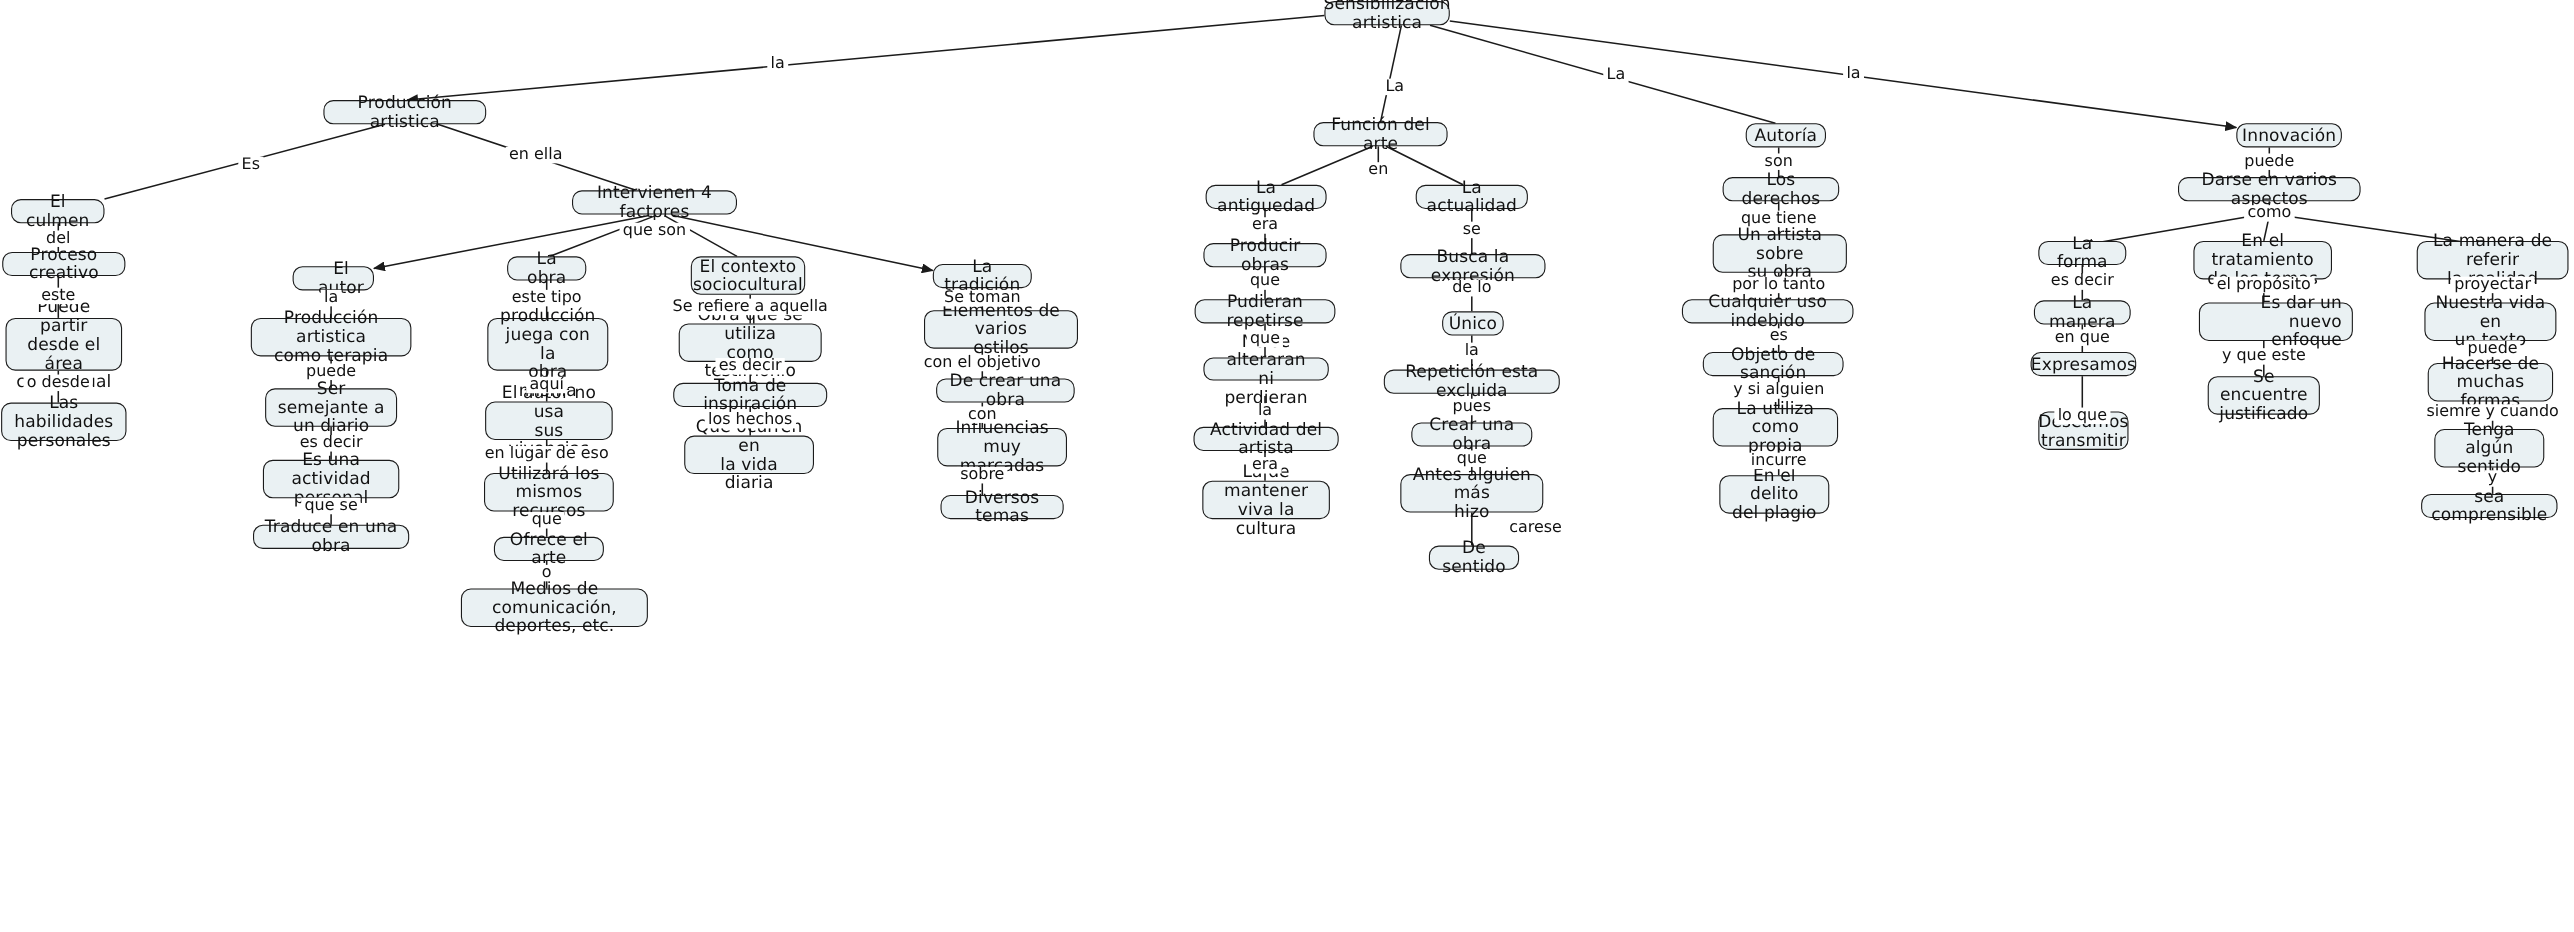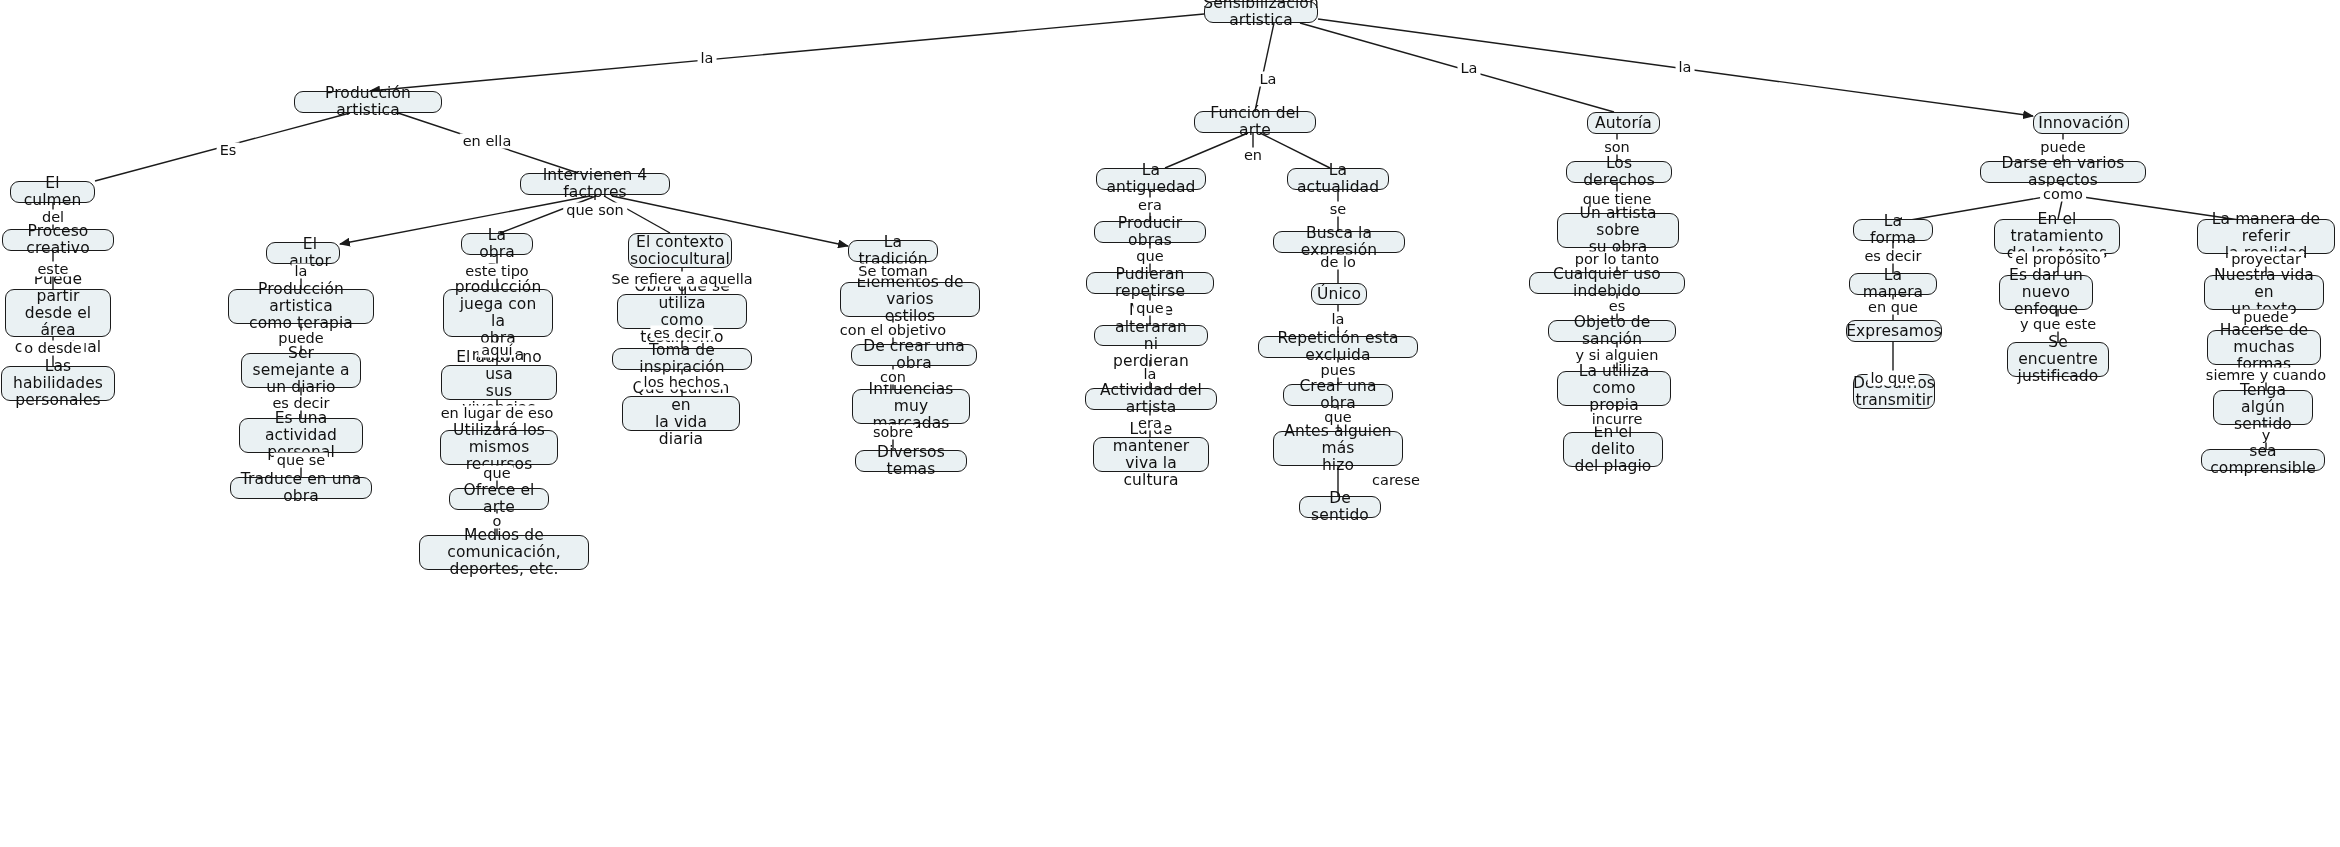--- a/index.html
+++ b/index.html
@@ -185,21 +185,21 @@
       <div class="node" style="left: 1563px; top: 432px; width: 100px; height: 35px;">En el delito
 del plagio</div>
       <div class="node" style="left: 1980px; top: 161px; width: 166px; height: 22px;">Darse en varios aspectos</div>
       <div class="node" style="left: 1853px; top: 219px; width: 80px; height: 22px;">La forma</div>
       <div class="node" style="left: 1849px; top: 273px; width: 88px; height: 22px;">La manera</div>
       <div class="node" style="left: 1846px; top: 320px; width: 96px; height: 22px;">Expresamos</div>
       <div class="node" style="left: 1853px; top: 374px; width: 82px; height: 35px;">Deseamos
 transmitir</div>
       <div class="node" style="left: 1994px; top: 219px; width: 126px; height: 35px;">En el tratamiento
 de los temas</div>
-      <div class="node" style="left: 1999px; top: 275px; width: 94px; height: 35px;">Es dar un nuevo
+      <div class="node" style="left: 1999px; top: 275px; width: 140px; height: 35px; text-align: right;">Es dar un nuevo
 enfoque</div>
       <div class="node" style="left: 2007px; top: 342px; width: 102px; height: 35px;">Se encuentre
 justificado</div>
       <div class="node" style="left: 2197px; top: 219px; width: 138px; height: 35px;">La manera de referir
 la realidad</div>
       <div class="node" style="left: 2204px; top: 275px; width: 120px; height: 35px;">Nuestra vida en
 un texto</div>
       <div class="node" style="left: 2207px; top: 330px; width: 114px; height: 35px;">Hacerse de
 muchas formas</div>
       <div class="node" style="left: 2213px; top: 390px; width: 100px; height: 35px;">Tenga algún

